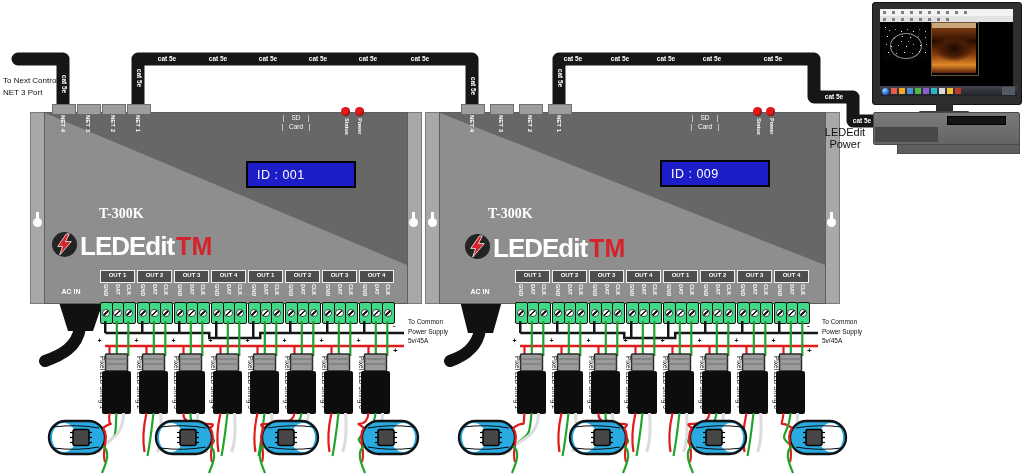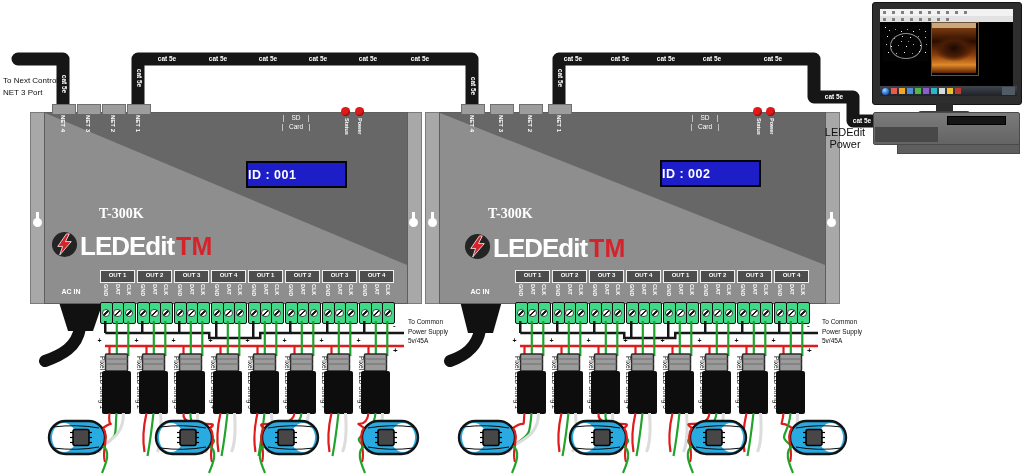--- a/index.html
+++ b/index.html
@@ -15,22 +15,22 @@
   .dark{position:absolute;left:0;top:0;right:0;bottom:0;background:#676767;
         clip-path:polygon(0 0,100% 0,100% 80%,0 0);}
   .tab{background:#9d9d9d;border:1px solid #707070;border-bottom:none;}
   .outbox{background:#4d4d4d;border:1px solid #f0f0f0;color:#fff;font-size:6px;font-weight:bold;
           text-align:center;line-height:9px;}
   .term{border:1.5px solid #101010;border-radius:2px;}
   .screw{position:absolute;border-radius:50%;border:0.5px solid #444;
          background:linear-gradient(135deg,transparent 40%,#1a1a1a 40%,#1a1a1a 60%,transparent 60%),#fff;}
   .keyc{background:#fff;border-radius:50%;}
   .keyt{background:#fff;}
-  .idbox{border:2px solid #050505;color:#fff;font-weight:bold;font-size:12.5px;display:flex;
-         align-items:center;padding-left:0;letter-spacing:.5px;}
+  .idbox{border:2px solid #050505;color:#fff;font-weight:normal;font-size:12.5px;display:flex;
+         align-items:center;padding-left:9px;letter-spacing:.5px;}
   .model{color:#fff;font-family:"Liberation Serif",serif;font-weight:bold;font-size:14px;}
   .logo{display:flex;align-items:center;gap:2px;}
   .logotext{color:#fff;font-size:26px;font-weight:800;letter-spacing:-1px;line-height:28px;}
   .logotm{font-size:25px;font-weight:800;line-height:28px;}
   .acin{color:#fff;font-size:7px;font-weight:bold;text-align:center;}
   .sd{color:#fff;font-size:6.5px;white-space:pre;text-align:center;line-height:8px;}
   .lbl-sm{font-size:8px;color:#101010;line-height:1.45;white-space:nowrap;}
   .plusminus{font-size:8px;color:#101010;font-weight:bold;line-height:1;}
   .supply{font-size:6.5px;color:#101010;line-height:9.5px;white-space:nowrap;}
   .eth{font-size:11px;color:#101010;text-align:center;line-height:12px;}
@@ -230,21 +230,21 @@
       <div class="tab a" style="left: 519px; top: 104px; width: 22px; height: 9px;"></div>
       <div class="vlabel" style="left: 533px; top: 115px; width: 25px; font-size: 6px; color: rgb(255, 255, 255);">NET 2</div>
       <div class="tab a" style="left: 548px; top: 104px; width: 22px; height: 9px;"></div>
       <div class="vlabel" style="left: 562px; top: 115px; width: 25px; font-size: 6px; color: rgb(255, 255, 255);">NET 1</div>
       <div class="sd a" style="left: 677px; top: 114px; width: 56px;">|    SD    |</div>
       <div class="sd a" style="left: 677px; top: 123px; width: 56px;">|   Card   |</div>
       <div class="ledot a" style="left: 753px; top: 107px; width: 9px; height: 9px;"></div>
       <div class="ledot a" style="left: 766px; top: 107px; width: 9px; height: 9px;"></div>
       <div class="vlabel" style="left: 760.5px; top: 118px; width: 20px; font-size: 5.5px; color: rgb(255, 255, 255);">Status</div>
       <div class="vlabel" style="left: 773.5px; top: 118px; width: 20px; font-size: 5.5px; color: rgb(255, 255, 255);">Power</div>
-      <div class="idbox a" style="left: 660px; top: 160px; width: 97px; height: 23px; background: rgb(30, 30, 200);">ID : 002</div>
+      <div class="idbox a" style="left: 660px; top: 160px; width: 97px; height: 23px; background: rgb(30, 30, 200);">ID : 009</div>
       <div class="model a" style="left: 488px; top: 206px;">T-300K</div>
       <div class="logo a" style="left: 464px; top: 233px; height: 30px;">
         <span><svg width="27" height="27" viewBox="0 0 28 28">
             <circle cx="14" cy="14" r="13" fill="#242424"></circle>
             <polygon points="16,3 7,16 12,16 9,25 21,11 15,11 19,3" fill="#d6232b" stroke="#fff" stroke-width="0.8"></polygon>
           </svg></span>
         <span class="logotext">LEDEdit</span>
         <span class="logotm" style="color: rgb(214, 35, 43);">TM</span>
       </div>
       <div class="acin a" style="left: 455px; top: 288px; width: 50px;">AC IN</div>

